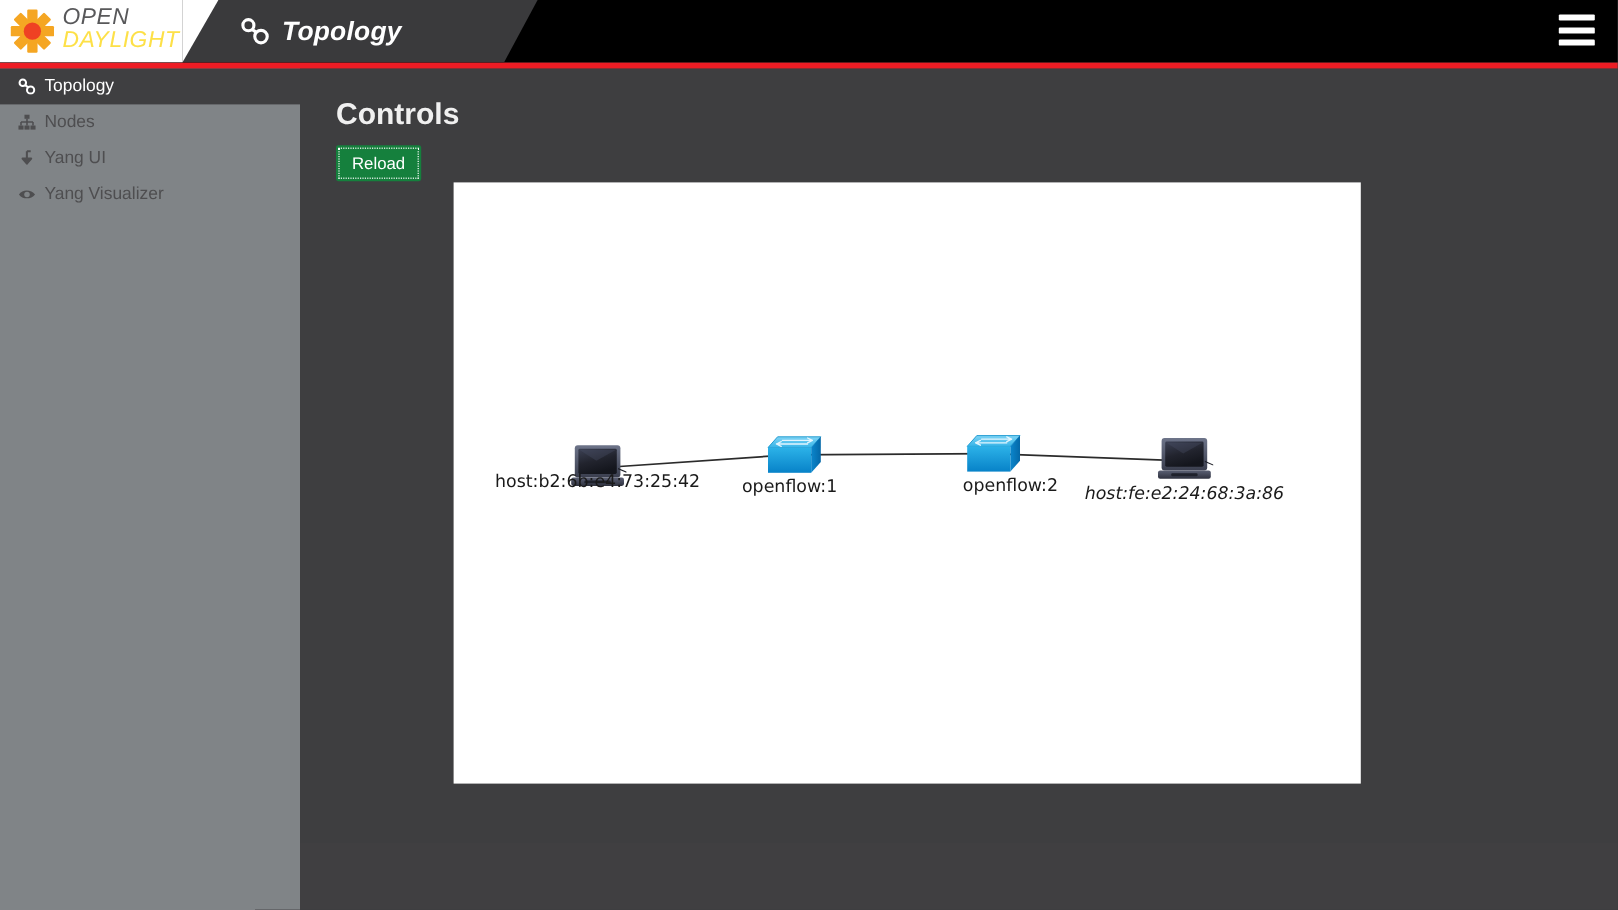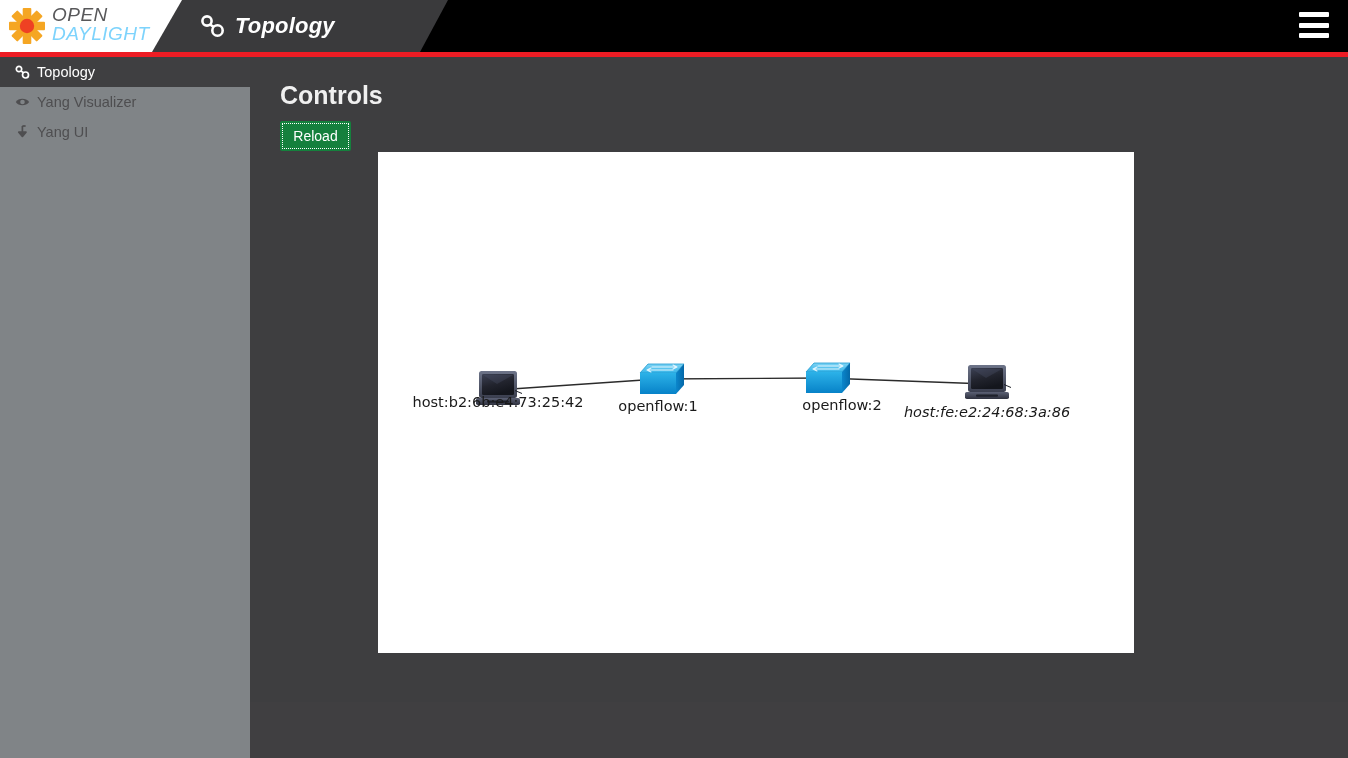--- a/index.html
+++ b/index.html
@@ -54,21 +54,21 @@
     position: absolute; left: 52px; top: 5px;
     line-height: 1.0;
   }
   .wm-line {
     font-size: 19px;
     letter-spacing: 0.5px;
     font-weight: 400;
     display: block;
   }
   .wm-open { color: #58585a; }
-  .wm-day  { color: #7dd3fc; }
+  .wm-day  { color: #fde047; }
   #page-title-wrap {
     position: absolute; left: 200px; top: 0;
     height: 52px;
     display: flex; align-items: center; gap: 9px;
   }
   #page-title-text {
     color: #ffffff;
     font-size: 22px;
     font-weight: bold;
     letter-spacing: 0.2px;
@@ -217,39 +217,55 @@
     <span class="side-ico">
       <svg width="15" height="14" viewBox="0 0 15 14">
         <circle cx="4" cy="4" r="2.7" fill="none" stroke="currentColor" stroke-width="1.7"></circle>
         <circle cx="10.5" cy="10" r="3" fill="none" stroke="currentColor" stroke-width="1.7"></circle>
         <line x1="6" y1="6" x2="8.5" y2="7.8" stroke="currentColor" stroke-width="1.7"></line>
       </svg>
     </span>
     <span>Topology</span>
   </div>
 
+  <div class="side-item">
+    <span class="side-ico">
+      <svg width="15" height="14" viewBox="0 0 15 14">
+        <rect x="5.4" y="0.6" width="4.2" height="3.4" fill="currentColor"></rect>
+        <rect x="0.4" y="9.6" width="4.2" height="3.4" fill="currentColor"></rect>
+        <rect x="5.4" y="9.6" width="4.2" height="3.4" fill="currentColor"></rect>
+        <rect x="10.4" y="9.6" width="4.2" height="3.4" fill="currentColor"></rect>
+        <line x1="7.5" y1="4" x2="7.5" y2="6.6" stroke="currentColor" stroke-width="1.3"></line>
+        <line x1="2.5" y1="6.6" x2="12.5" y2="6.6" stroke="currentColor" stroke-width="1.3"></line>
+        <line x1="2.5" y1="6.6" x2="2.5" y2="9.6" stroke="currentColor" stroke-width="1.3"></line>
+        <line x1="7.5" y1="6.6" x2="7.5" y2="9.6" stroke="currentColor" stroke-width="1.3"></line>
+        <line x1="12.5" y1="6.6" x2="12.5" y2="9.6" stroke="currentColor" stroke-width="1.3"></line>
+      </svg>
+    </span>
+    <span>Nodes</span>
+  </div>
+
+  <div class="side-item">
+    <span class="side-ico">
+      <svg width="15" height="14" viewBox="0 0 15 14">
+        <path d="M7.4 1 L7.4 10 M3.8 7.2 L7.4 11.4 L11 7.2 Z" fill="currentColor" stroke="currentColor" stroke-width="1.7" stroke-linejoin="round"></path>
+        <line x1="7.4" y1="1" x2="10.6" y2="1" stroke="currentColor" stroke-width="1.7"></line>
+      </svg>
+    </span>
+    <span>Yang UI</span>
+  </div>
 
   <div class="side-item">
     <span class="side-ico">
       <svg width="16" height="14" viewBox="0 0 16 14">
         <path d="M0.8 7 C3.5 2.6, 11 2.6, 14.2 7 C11 11.4, 3.5 11.4, 0.8 7 Z" fill="currentColor"></path>
         <circle cx="7.5" cy="7" r="2.3" fill="#808487"></circle>
       </svg>
     </span>
     <span>Yang Visualizer</span>
-  </div>
-
-  <div class="side-item">
-    <span class="side-ico">
-      <svg width="15" height="14" viewBox="0 0 15 14">
-        <path d="M7.4 1 L7.4 10 M3.8 7.2 L7.4 11.4 L11 7.2 Z" fill="currentColor" stroke="currentColor" stroke-width="1.7" stroke-linejoin="round"></path>
-        <line x1="7.4" y1="1" x2="10.6" y2="1" stroke="currentColor" stroke-width="1.7"></line>
-      </svg>
-    </span>
-    <span>Yang UI</span>
   </div>
 
 </div>
 
 <div id="main">
 
   <div id="controls-title">Controls</div>
 
   <button id="reload-btn">Reload</button>
 

